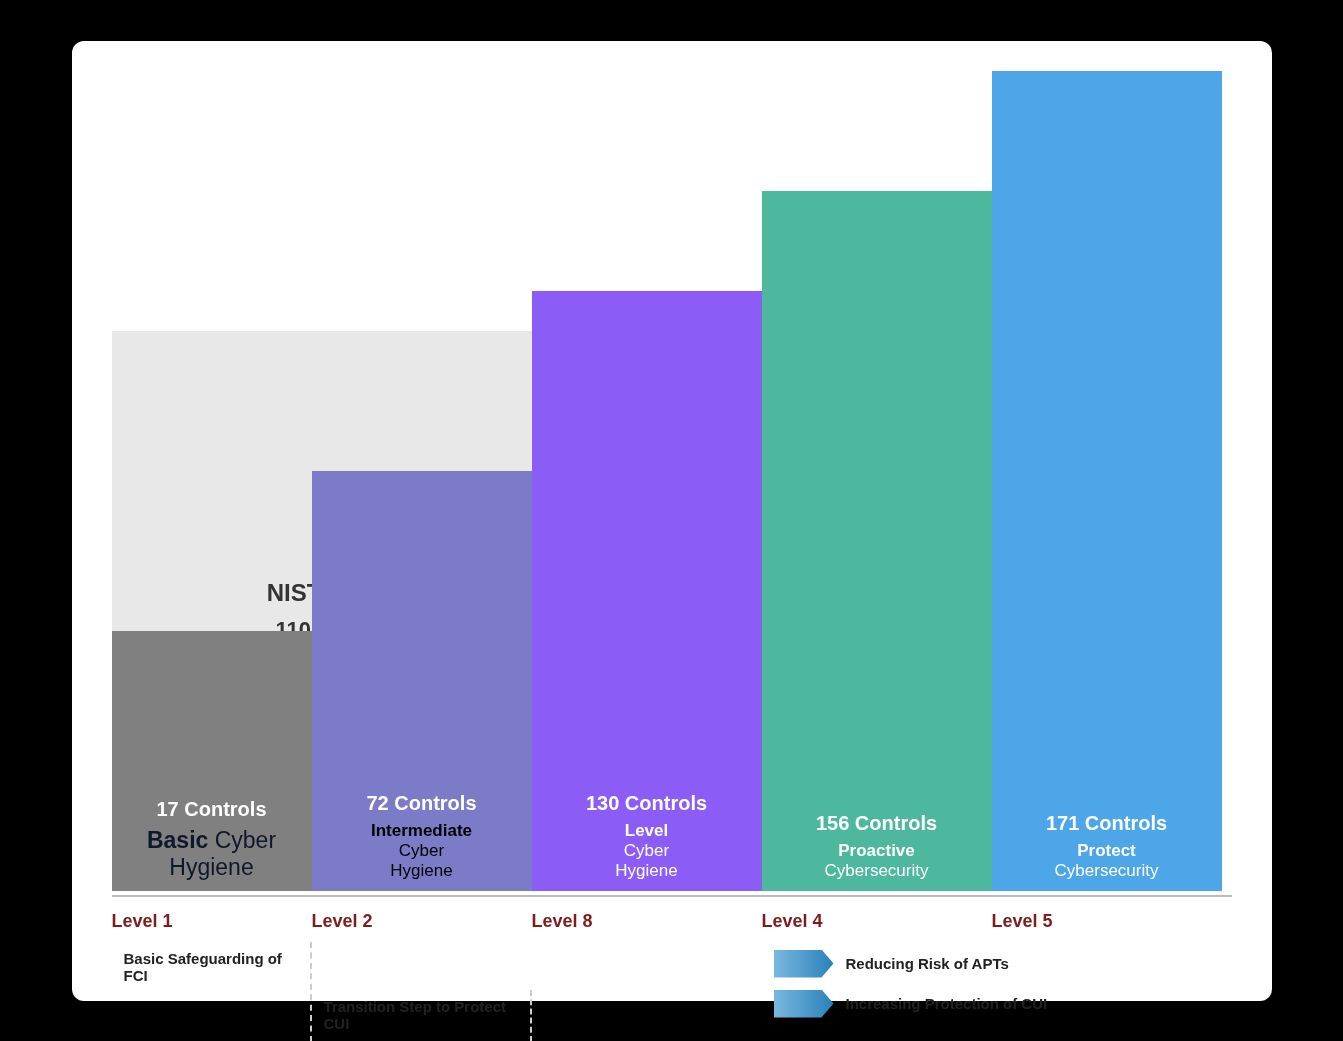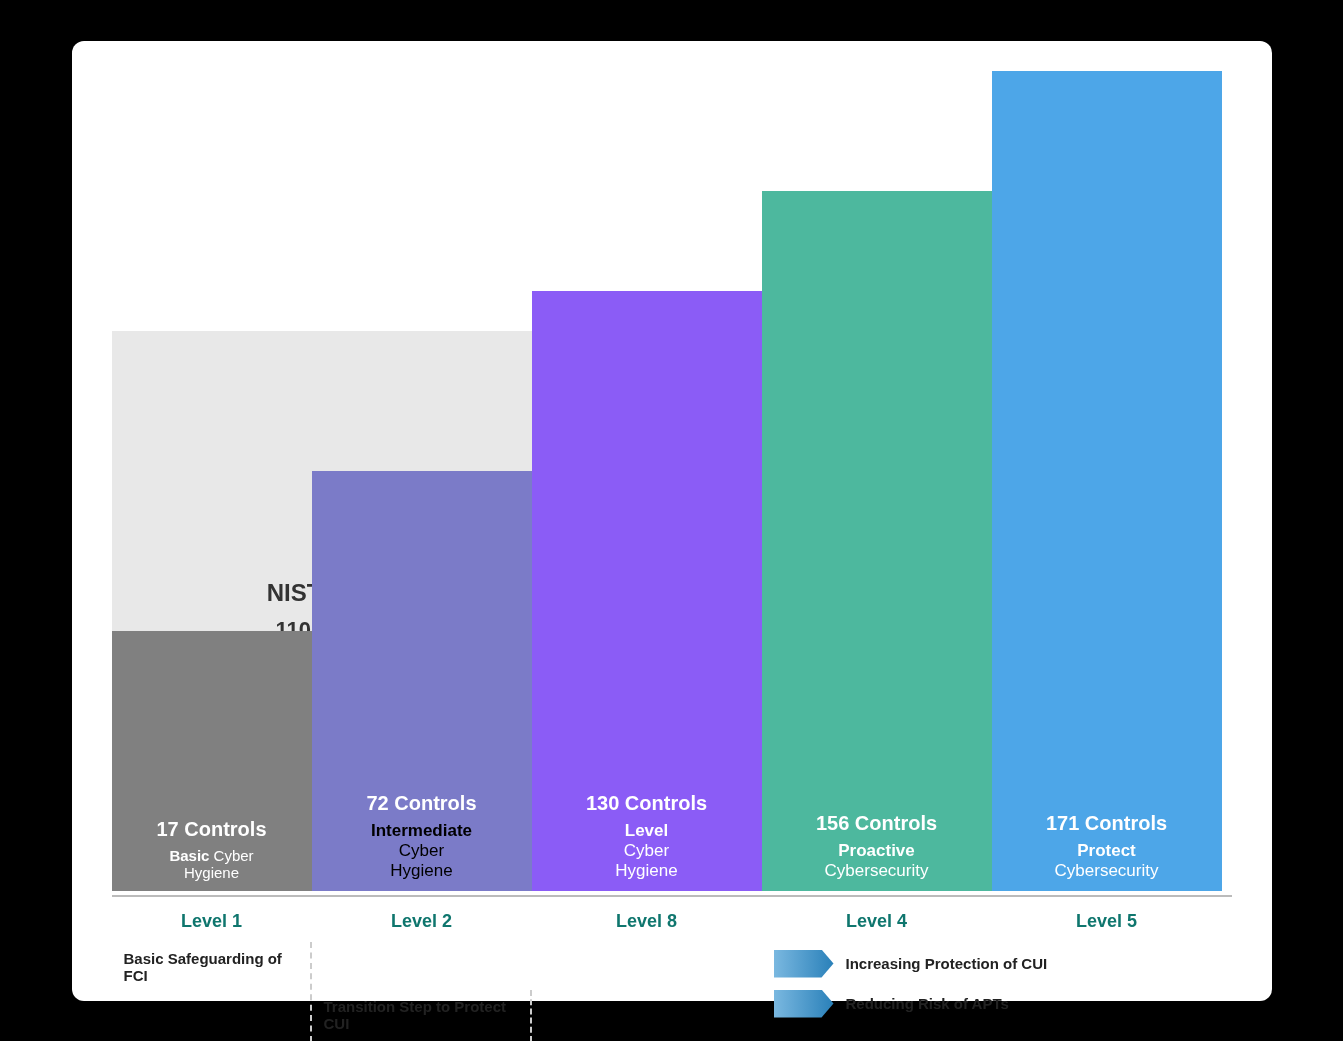--- a/index.html
+++ b/index.html
@@ -65,24 +65,23 @@
     }
     
     .levels-row {
       display: flex;
       width: 100%;
       padding-top: 8px;
       border-top: 2px solid #bbb;
       margin-top: 4px;
     }
     .level-cell {
-      text-align: center;
       font-size: 18px;
       font-weight: bold;
-      color: #0f766e;
+      color: #7f1d1d;
       padding: 6px 0;
     }
     .level-cell-1 { width: 200px; }
     .level-cell-2 { width: 220px; }
     .level-cell-3 { width: 230px; }
     .level-cell-4 { width: 230px; }
     .level-cell-5 { width: 230px; }
 
     
     .desc-row {
@@ -156,21 +155,21 @@
 
     <div class="nist-block">
       <div class="nist-title" style="font-size:24px; font-weight:bold; color:#333; margin-bottom:10px;">NIST 800-171</div>
       <div class="nist-sub" style="font-size:22px; font-weight:bold; color:#333;">110 Controls</div>
     </div>
 
     <div class="chart-inner">
 
       <div class="bar bar-l1" style="z-index:2;">
         <div class="bar-controls">17 Controls</div>
-        <div style="color:#ffffff; font-size:15px; text-align:center;">
+        <div style="color:#0f172a; font-size:23px; text-align:center;">
           <span style="font-weight:bold;">Basic</span><span> Cyber<br>Hygiene</span>
         </div>
       </div>
 
       <div class="bar bar-l2" style="z-index:2;">
         <div class="bar-controls">72 Controls</div>
         <div style="color:#000000; font-size:17px; text-align:center;">
           <span style="font-weight:bold;">Intermediate</span><br><span>Cyber<br>Hygiene</span>
         </div>
       </div>
@@ -210,21 +209,21 @@
     <div class="desc-cell desc-cell-1">
       <span class="desc-bold">Basic Safeguarding of FCI</span>
     </div>
     <div class="desc-cell desc-cell-2">
       <span class="desc-bold">Transition Step to Protect CUI</span>
     </div>
     <div class="desc-cell desc-cell-3" style="border-right: none;"></div>
     <div class="desc-cell-right">
       <div class="arrow-row">
         <div class="arrow-shape"></div>
-        <span class="arrow-text">Increasing Protection of CUI</span>
+        <span class="arrow-text">Reducing Risk of APTs</span>
       </div>
       <div class="arrow-row">
         <div class="arrow-shape"></div>
-        <span class="arrow-text">Reducing Risk of APTs</span>
+        <span class="arrow-text">Increasing Protection of CUI</span>
       </div>
     </div>
   </div>
 </div>
 
 </body></html>

